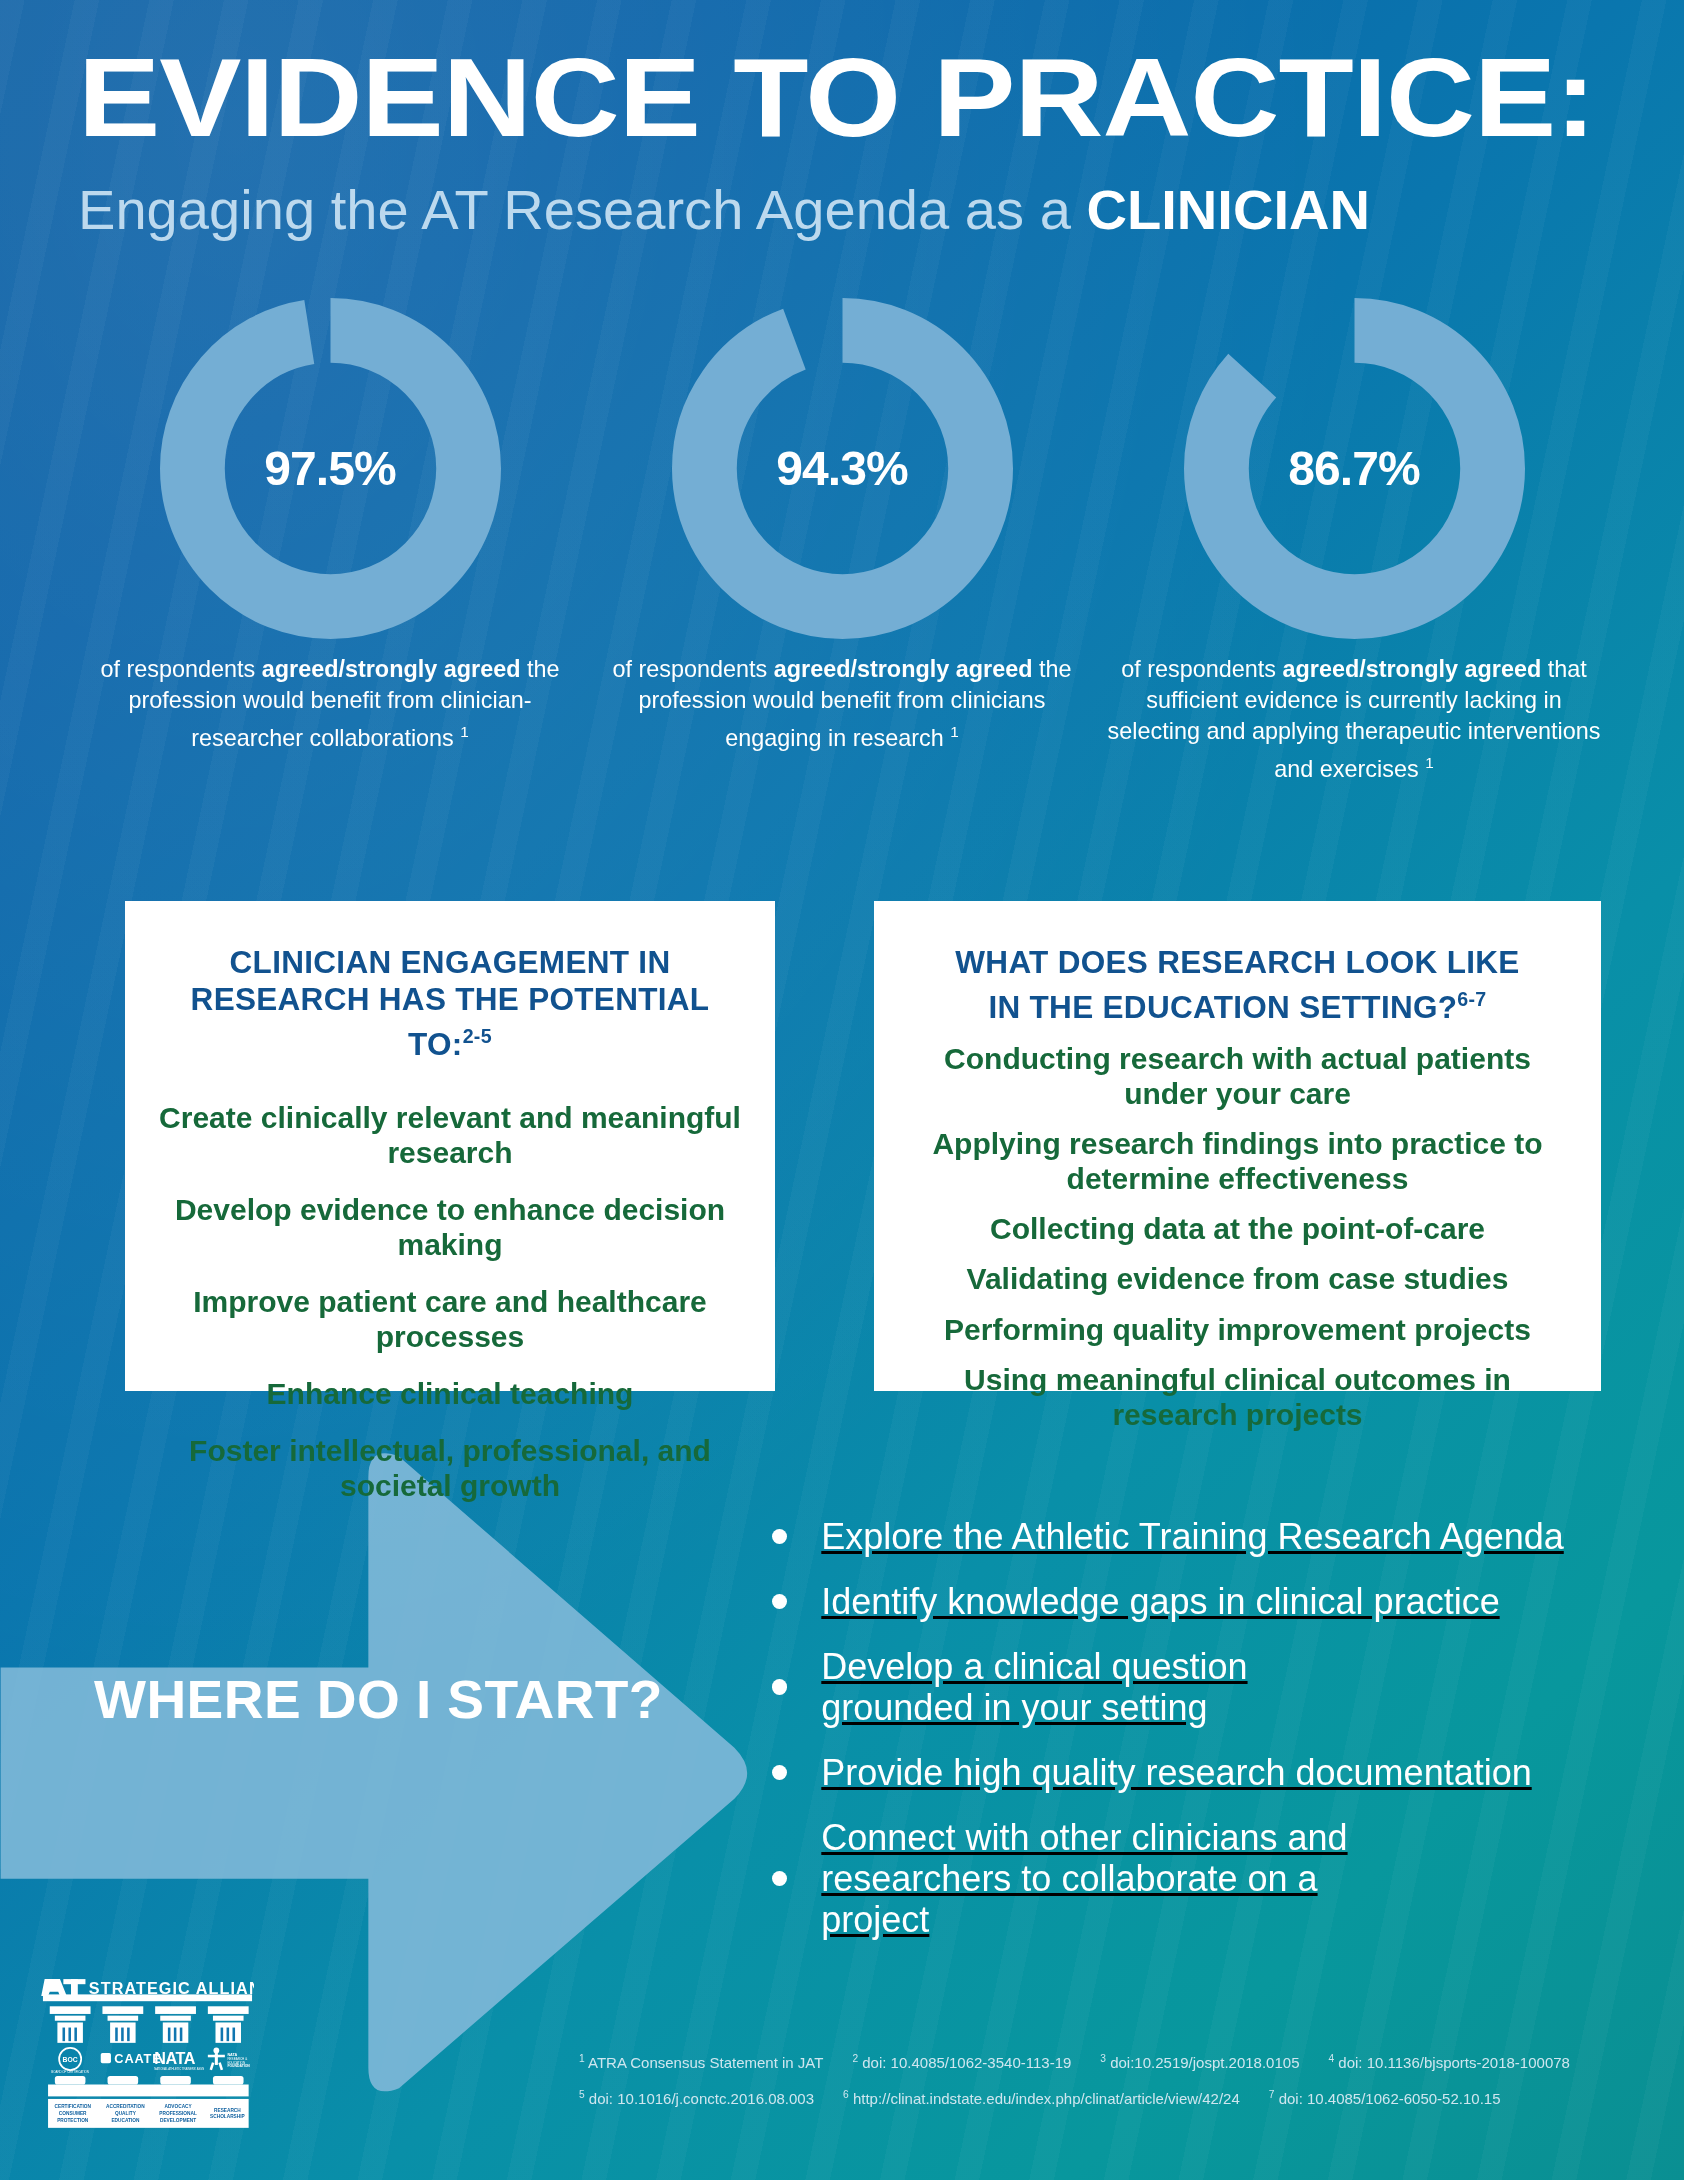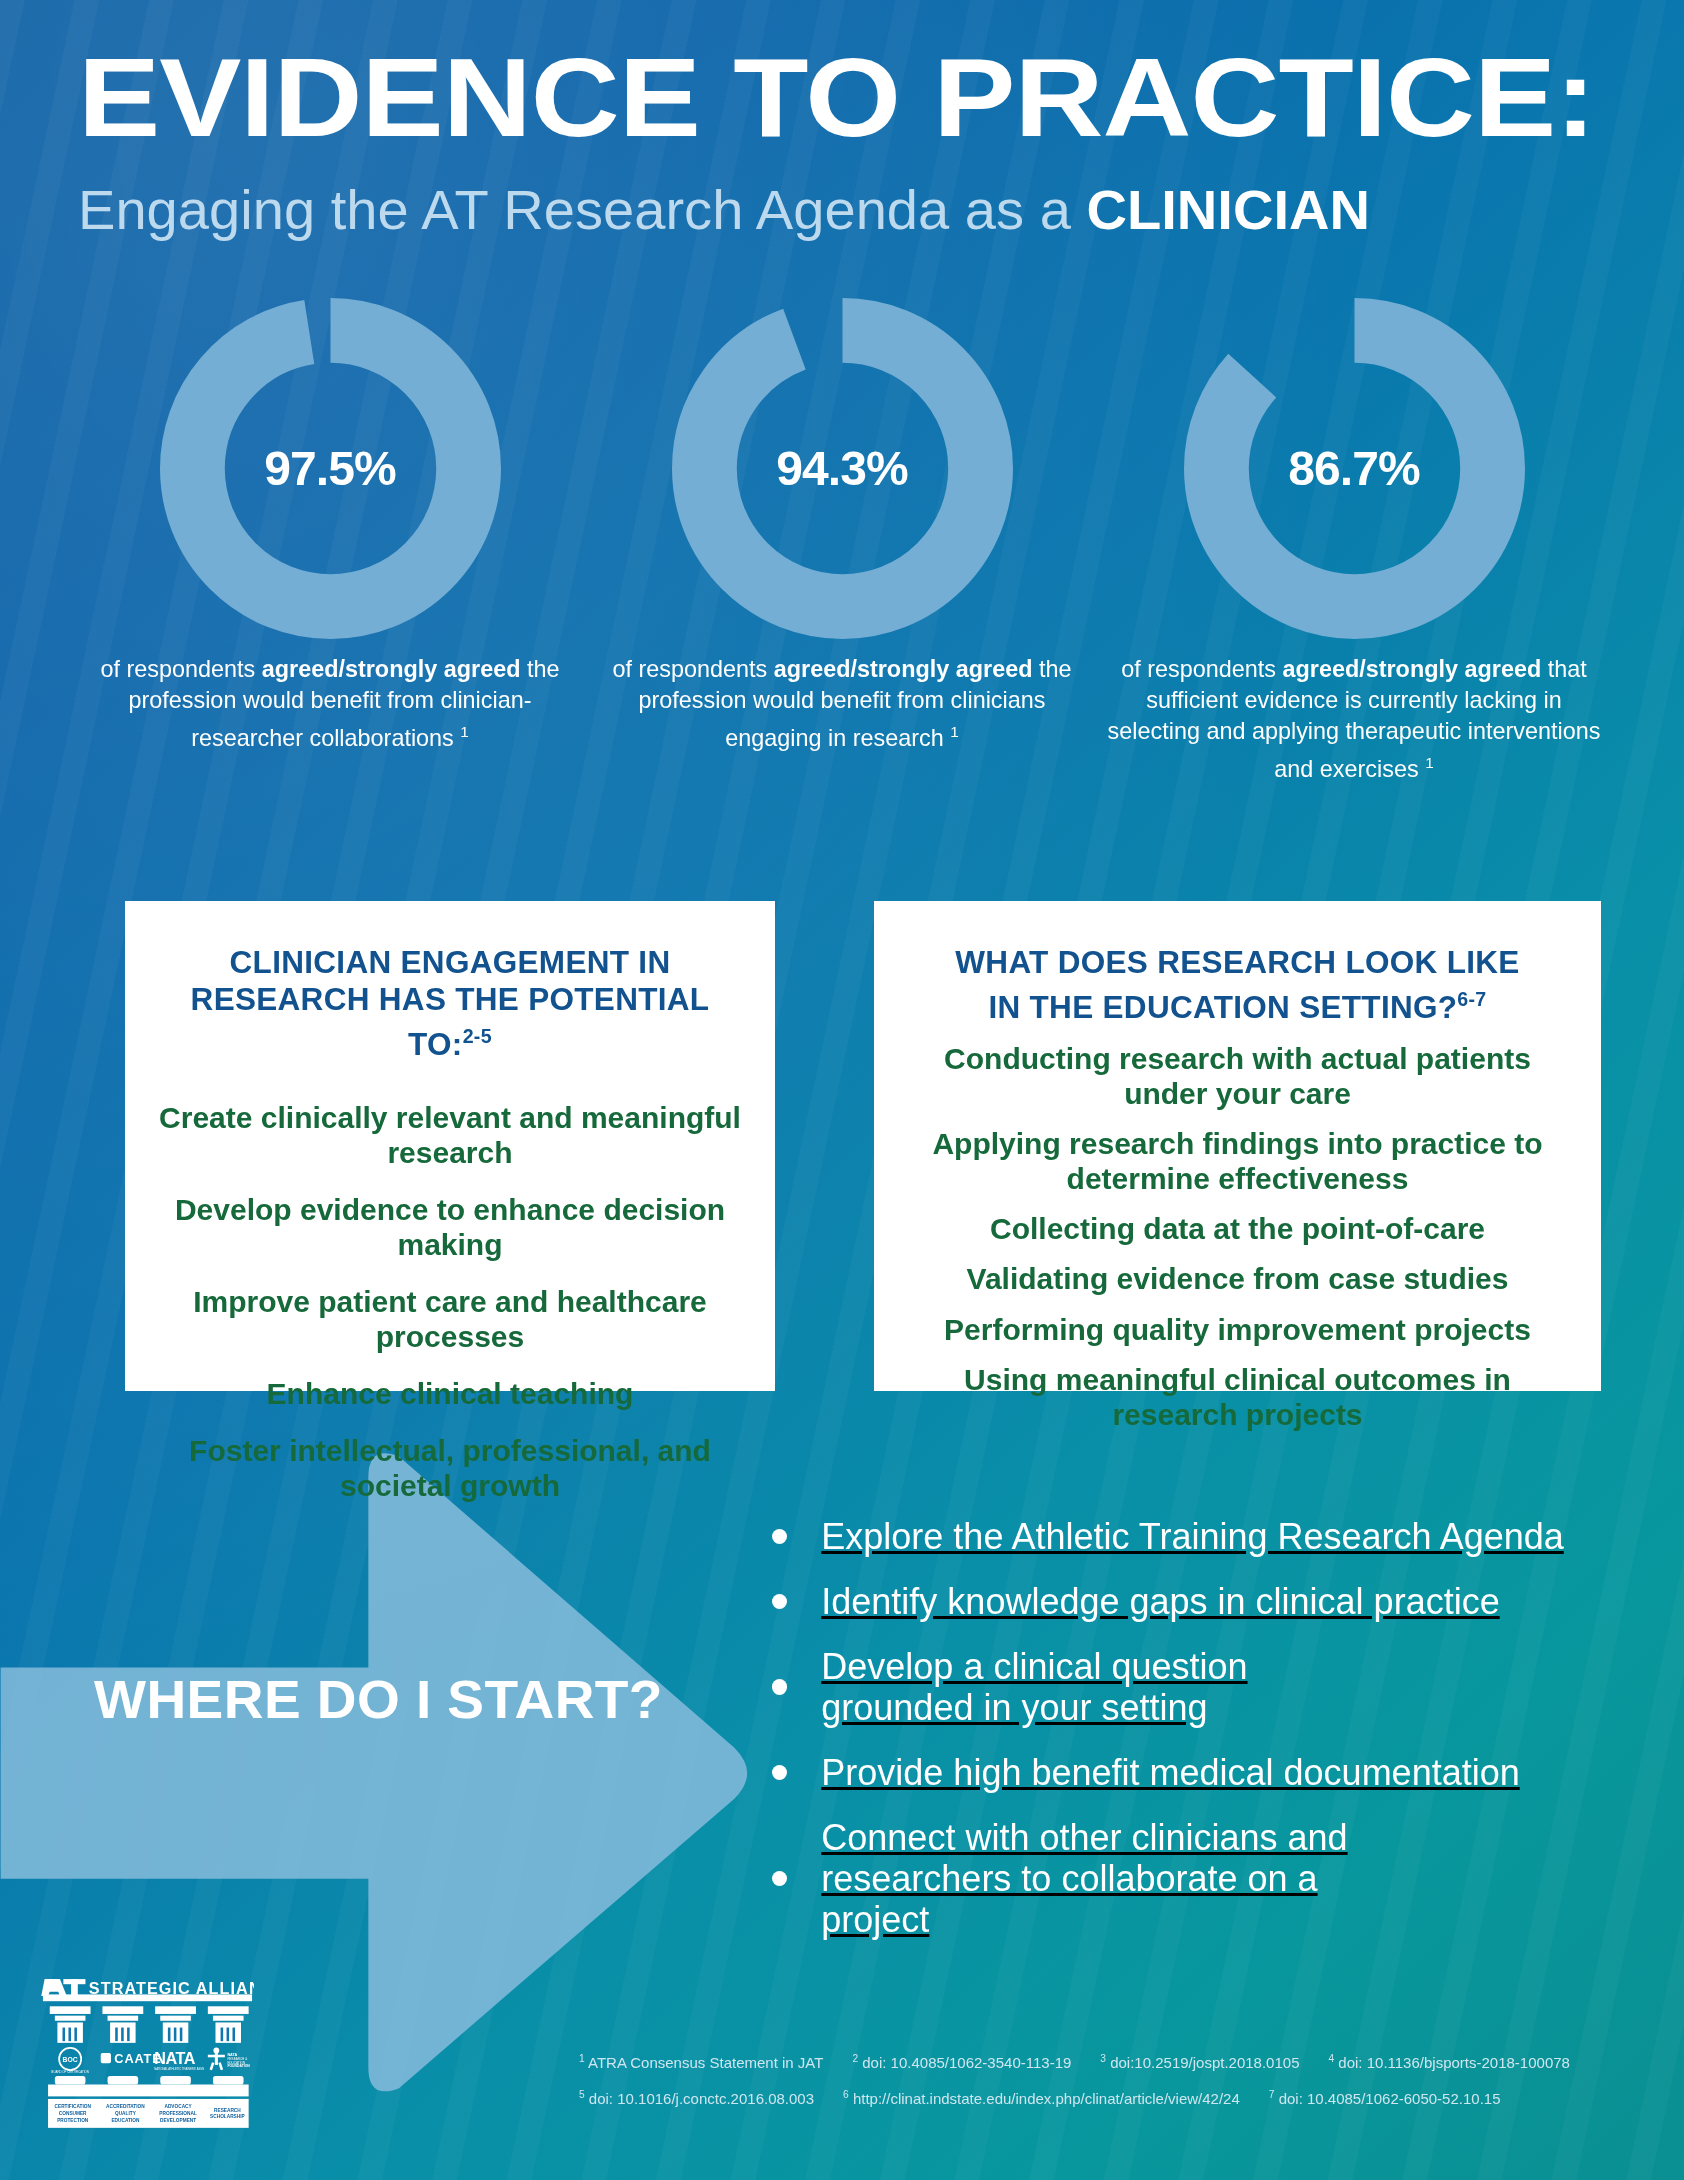--- a/index.html
+++ b/index.html
@@ -211,21 +211,21 @@
     <div class="step">
       <div class="step-bullet"></div>
       <div class="step-text">Identify knowledge gaps in clinical practice</div>
     </div>
     <div class="step">
       <div class="step-bullet"></div>
       <div class="step-text" style="max-width:528px;">Develop a clinical question grounded in your setting</div>
     </div>
     <div class="step">
       <div class="step-bullet"></div>
-      <div class="step-text">Provide high benefit medical documentation</div>
+      <div class="step-text">Provide high quality research documentation</div>
     </div>
     <div class="step">
       <div class="step-bullet"></div>
       <div class="step-text" style="max-width:545px;">Connect with other clinicians and researchers to collaborate on a project</div>
     </div>
   </div>
 
   <div class="logo">
     <svg width="213" height="170" viewBox="0 0 250 200">
 

